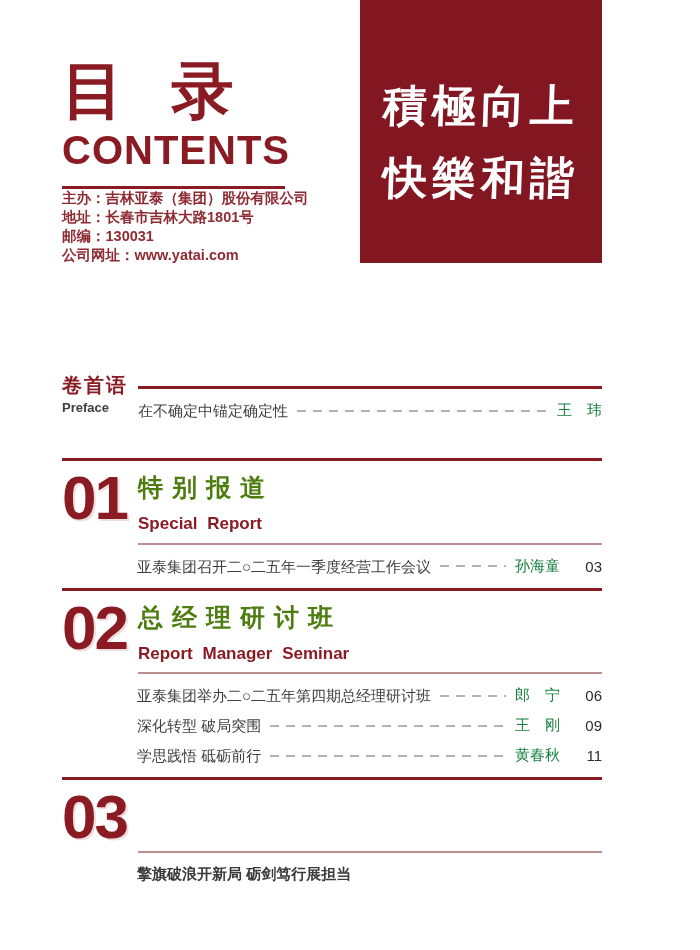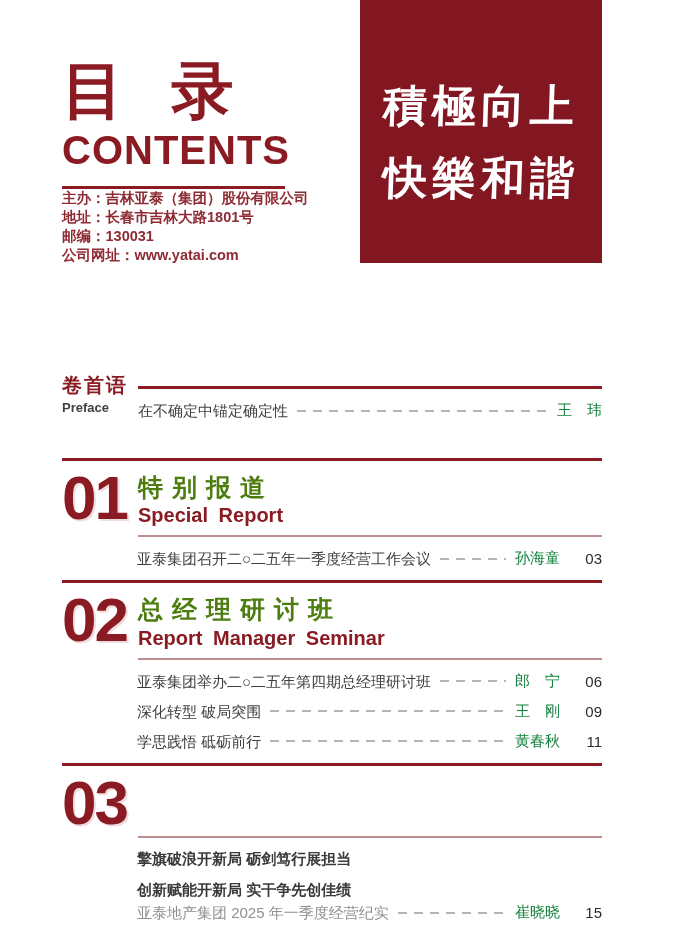--- a/index.html
+++ b/index.html
@@ -65,22 +65,22 @@
     color:#8a1b23; font-size:62px; font-weight:bold; line-height:0.82;
     letter-spacing:-2px;
     text-shadow:2px 2px 0 rgba(138,27,35,0.15);
   }
   .section-titles { flex:1; padding-top:1px; }
   .section-title-cn {
     color:#4d7c0f; font-size:25px; font-weight:bold; letter-spacing:9px;
     line-height:1.05; white-space:nowrap;
   }
   .section-title-en {
-    color:#8a1b23; font-size:20px; font-weight:bold; word-spacing:5px;
-    line-height:1.2; margin-top:3px; white-space:nowrap;
+    color:#8a1b23; font-size:17px; font-weight:bold; word-spacing:5px;
+    line-height:1.2; margin-top:14px; white-space:nowrap;
   }
   .thin-rule { height:2px; background:#bb8e90; margin:8px 0 0 76px; }
   .entries { margin-left:75px; padding:12px 0 12px 0; }
 
   
   .entry-row { display:flex; align-items:center; margin:0 0 11px 0; }
   .entry-row:last-child { margin-bottom:0; }
   .entry-title {
     color:#3f3f3f; font-size:15px; line-height:17px; white-space:nowrap;
   }
@@ -189,26 +189,17 @@
 
     <div class="section">
       <div class="section-head">
         <div class="label-col section-num">03</div>
       </div>
       <div class="thin-rule"></div>
       <div class="entries">
         <div class="entry-2line">
           <div class="entry-title">擎旗破浪开新局  砺剑笃行展担当</div>
         </div>
-        <div class="entry-2line">
-          <div class="entry-title">创新赋能开新局 实干争先创佳绩</div>
-          <div class="entry-row">
-            <span class="entry-sub">亚泰地产集团 2025 年一季度经营纪实</span>
-            <span class="leader"></span>
-            <span class="author">崔晓晓</span>
-            <span class="pagenum">15</span>
-          </div>
-        </div>
       </div>
     </div>
 
   </div>
 </div>
 
 </body></html>

